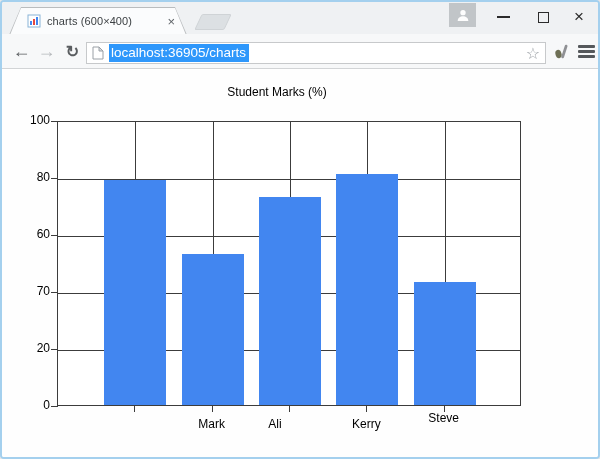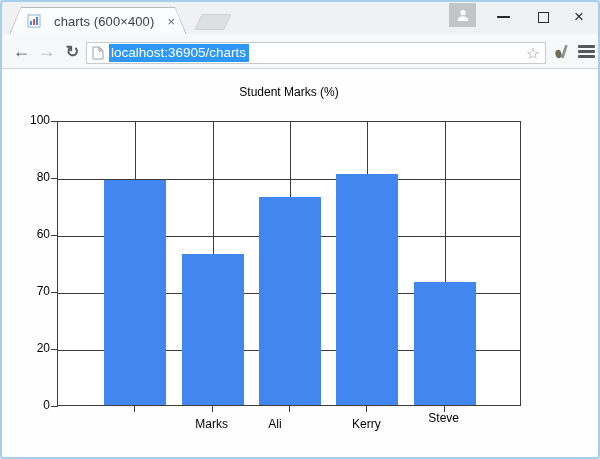--- a/index.html
+++ b/index.html
@@ -24,22 +24,22 @@
   .tab-fill {
     position:absolute; left:1px; right:1px; top:1px; bottom:0;
     clip-path:polygon(11px 0, calc(100% - 11px) 0, 100% 100%, 0 100%);
     background:#fbfcfd;
   }
   .tab-content {
     position:absolute; left:18px; right:12px; top:0; bottom:0;
     display:flex; align-items:center; gap:6px;
   }
   .tab-title {
-    flex:1; font-size:13px; color:#3c4043; white-space:nowrap;
-    overflow:hidden; letter-spacing:.1px;text-align:center;
+    flex:1; font-size:11px; color:#3c4043; white-space:nowrap;
+    overflow:hidden; letter-spacing:.1px;
   }
   .tab-close { font-size:13px; color:#5f6368; cursor:pointer; line-height:1; }
   .newtab-btn {
     position:absolute; left:196px; top:12px; width:30px; height:16px;
     background:#dce0e3; transform:skewX(-25deg); border-radius:2px;
     border:1px solid #cfd3d6;
   }
   .win-controls { position:absolute; right:0; top:0; height:32px; }
   .profile-btn {
     position:absolute; right:122px; top:1px; width:27px; height:24px;
@@ -88,21 +88,21 @@
     display:flex; flex-direction:column; justify-content:center; gap:2.5px;
   }
   .menu-bar { width:17px; height:2.6px; background:#55585b; border-radius:1px; }
 
   
   .page {
     position:absolute; top:68px; left:0; right:0; bottom:0;
     background:#fefefe;
   }
   .chart-title {
-    position:absolute; left:55px; width:464px; top:15px;
+    position:absolute; left:43px; width:464px; top:15px;
     text-align:center; font-size:12px; color:#000;
   }
   .plot-area {
     position:absolute; left:55px; top:51px; width:464px; height:285px;
     border:1px solid #3c3c3c; background:#fff;
   }
   .grid-line { position:absolute; background:#3c3c3c; z-index:1; }
   .bar { position:absolute; bottom:0; z-index:2; }
   .axis-tick { position:absolute; background:#3c3c3c; }
   .y-label {
@@ -217,21 +217,21 @@
       <div class="axis-tick" style="left: 49px; width: 7px; height: 1px; top: 108px; background: rgb(60, 60, 60);"></div>
       <div class="y-label" style="top: 157px;">60</div>
       <div class="axis-tick" style="left: 49px; width: 7px; height: 1px; top: 165px; background: rgb(60, 60, 60);"></div>
       <div class="y-label" style="top: 214px;">70</div>
       <div class="axis-tick" style="left: 49px; width: 7px; height: 1px; top: 222px; background: rgb(60, 60, 60);"></div>
       <div class="y-label" style="top: 271px;">20</div>
       <div class="axis-tick" style="left: 49px; width: 7px; height: 1px; top: 279px; background: rgb(60, 60, 60);"></div>
       <div class="y-label" style="top: 328px;">0</div>
       <div class="axis-tick" style="left: 49px; width: 7px; height: 1px; top: 336px; background: rgb(60, 60, 60);"></div>
       <div class="axis-tick" style="left: 132.333px; width: 1px; height: 6px; top: 336px; background: rgb(60, 60, 60);"></div>
-      <div class="x-label" style="left: 169.667px; top: 347px;">Marks</div>
+      <div class="x-label" style="left: 169.667px; top: 347px;">Mark</div>
       <div class="axis-tick" style="left: 209.667px; width: 1px; height: 6px; top: 336px; background: rgb(60, 60, 60);"></div>
       <div class="x-label" style="left: 233px; top: 347px;">Ali</div>
       <div class="axis-tick" style="left: 287px; width: 1px; height: 6px; top: 336px; background: rgb(60, 60, 60);"></div>
       <div class="x-label" style="left: 324.333px; top: 347px;">Kerry</div>
       <div class="axis-tick" style="left: 364.333px; width: 1px; height: 6px; top: 336px; background: rgb(60, 60, 60);"></div>
       <div class="x-label" style="left: 401.667px; top: 341px;">Steve</div>
       <div class="axis-tick" style="left: 441.667px; width: 1px; height: 6px; top: 336px; background: rgb(60, 60, 60);"></div>
     </div>
 
 </div>

